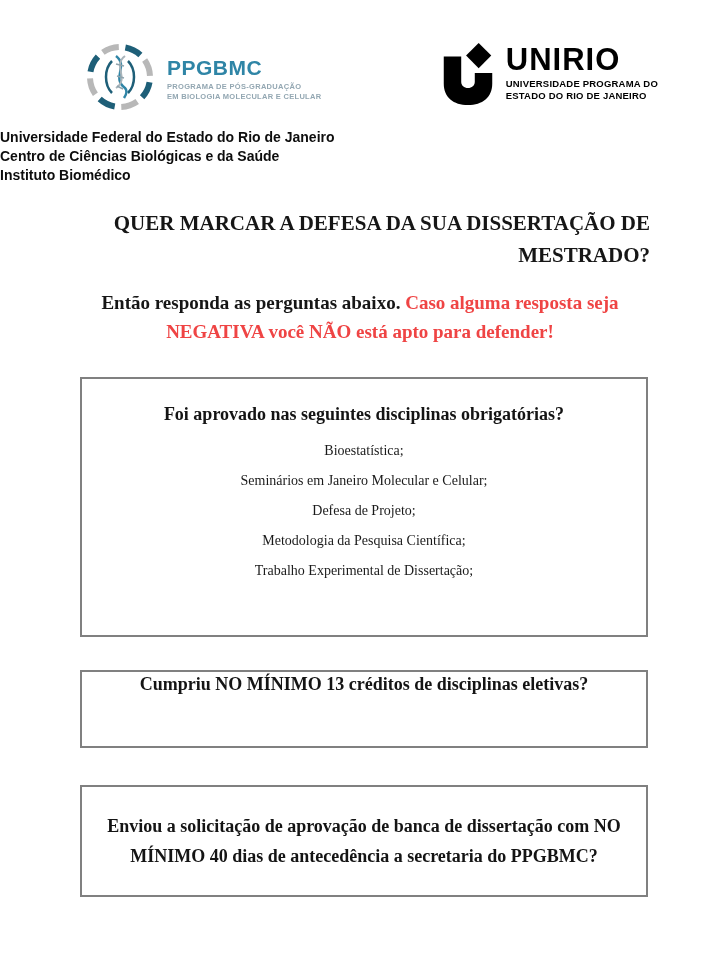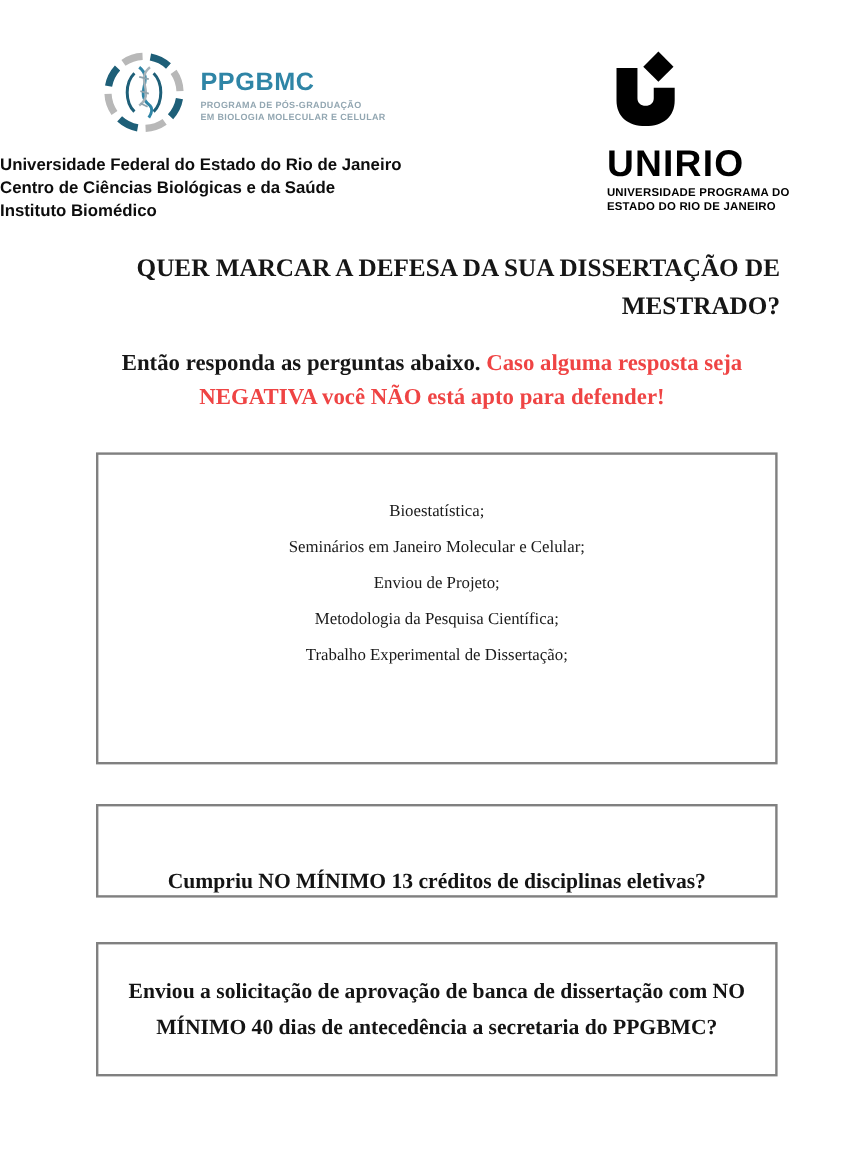--- a/index.html
+++ b/index.html
@@ -36,21 +36,21 @@
   .ppgbmc-text .sub {
     font-family:"Liberation Sans", sans-serif;
     font-size:7.5px;
     font-weight:bold;
     letter-spacing:0.3px;
     color:#93a7b2;
     line-height:10px;
     margin-top:2px;
   }
   .unirio {
-    display:flex; align-items:flex-start; gap:6px;flex-direction:column;
+    display:flex; align-items:flex-start; gap:6px;
   }
   .unirio-text {
     margin-top:2px;
   }
   .unirio-text .name {
     font-family:"Liberation Sans", sans-serif;
     font-weight:bold;
     font-size:31px;
     line-height:31px;
     letter-spacing:1px;
@@ -116,21 +116,21 @@
   .box-1 { margin-top:31px; padding:23px 30px 20px 30px; height:260px; }
   .box-1 .items { margin-top:10px; }
   .box-item {
     font-size:14px;
     line-height:30px;
     color:#1a1a1a;
   }
   .box-2 {
     margin-top:33px;
     height:78px;
-    display:flex; align-items:flex-end; justify-content:center;
+    display:flex; align-items:flex-start; justify-content:center;
     padding:0 20px;
   }
   .box-3 {
     margin-top:37px;
     height:112px;
     display:flex; align-items:center; justify-content:center;
     padding:0 14px;
   }
   .box-3 .question { line-height:30px; }
 </style>
@@ -186,24 +186,25 @@
     <div>Universidade Federal do Estado do Rio de Janeiro</div>
     <div>Centro de Ciências Biológicas e da Saúde</div>
     <div>Instituto Biomédico</div>
   </div>
 
   <div class="main-title">QUER MARCAR A DEFESA DA SUA DISSERTAÇÃO DE MESTRADO?</div>
 
   <div class="intro"><span>Então responda as perguntas abaixo. </span><span class="alert">Caso alguma resposta seja NEGATIVA você NÃO está apto para defender!</span></div>
 
   <div class="qbox box-1">
+    <div class="question">Foi aprovado nas seguintes disciplinas obrigatórias?</div>
     <div class="items">
         <div class="box-item">Bioestatística;</div>
         <div class="box-item">Seminários em Janeiro Molecular e Celular;</div>
-        <div class="box-item">Enviou de Projeto;</div>
+        <div class="box-item">Defesa de Projeto;</div>
         <div class="box-item">Metodologia da Pesquisa Científica;</div>
         <div class="box-item">Trabalho Experimental de Dissertação;</div>
       </div>
   </div>
 
   <div class="qbox box-2">
     <div class="question">Cumpriu NO MÍNIMO 13 créditos de disciplinas eletivas?</div>
   </div>
 
   <div class="qbox box-3">

